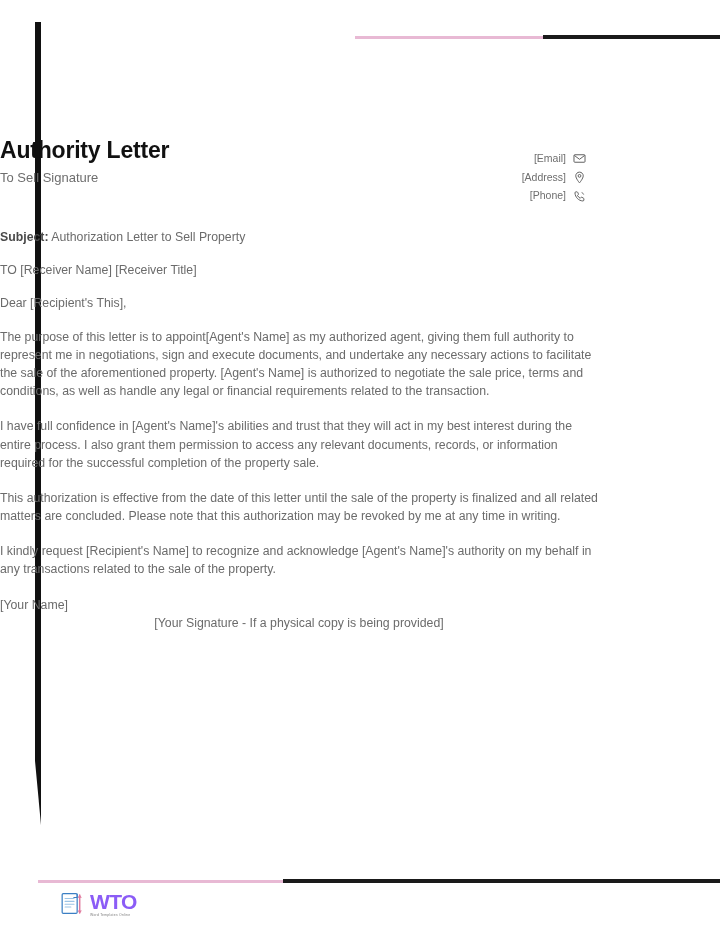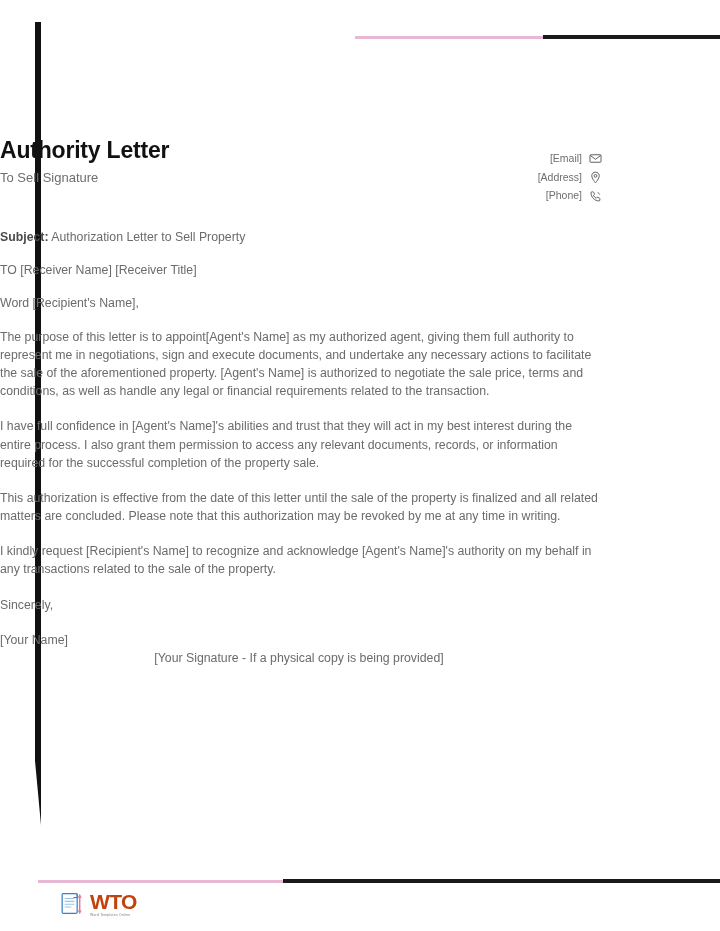--- a/index.html
+++ b/index.html
@@ -76,21 +76,21 @@
     font-size: 13px;
     color: #6e6e6e;
     margin: 8px 0 0 0;
     line-height: 1.1;
   }
 
   
   .contact-block {
     position: absolute;
     top: 152px;
-    left: 430px;
+    left: 414px;
     width: 172px;
     text-align: right;
   }
   .contact-row {
     display: flex;
     align-items: center;
     justify-content: flex-end;
     gap: 7px;
     margin-bottom: 5px;
   }
@@ -169,21 +169,21 @@
   .logo-mark svg { display: block; }
   .logo-text-wrap {
     display: flex;
     flex-direction: column;
     justify-content: center;
     line-height: 1;
   }
   .logo-word {
     font-size: 21px;
     font-weight: bold;
-    color: #c2410c;
+    color: #8b5cf6;
     letter-spacing: -0.6px;
     line-height: 1;
   }
   .logo-tag {
     font-size: 3.4px;
     color: #7a7a7a;
     letter-spacing: 0.25px;
     margin-top: 1.5px;
     transform: scale(1, 1.05);
     transform-origin: left top;
@@ -239,28 +239,27 @@
     </div>
 
   </div>
 
   <div class="letter">
 
     <p class="tight"><span class="subject-label">Subject:</span><span> Authorization Letter to Sell Property</span></p>
 
     <p class="tight">TO [Receiver Name] [Receiver Title]</p>
 
-    <p class="tight">Word [Recipient's Name],</p>
+    <p class="tight">Dear [Recipient's This],</p>
 
     <p>The purpose of this letter is to appoint[Agent's Name] as my authorized agent, giving them full authority to represent me in negotiations, sign and execute documents, and undertake any necessary actions to facilitate the sale of the aforementioned property. [Agent's Name] is authorized to negotiate the sale price, terms and conditions, as well as handle any legal or financial requirements related to the transaction.</p>
     <p>I have full confidence in [Agent's Name]'s abilities and trust that they will act in my best interest during the entire process. I also grant them permission to access any relevant documents, records, or information required for the successful completion of the property sale.</p>
     <p>This authorization is effective from the date of this letter until the sale of the property is finalized and all related matters are concluded. Please note that this authorization may be revoked by me at any time in writing.</p>
     <p>I kindly request [Recipient's Name] to recognize and acknowledge [Agent's Name]'s authority on my behalf in any transactions related to the sale of the property.</p>
 
-    <p class="sign-off">Sincerely,</p>
     <p class="sign-name">[Your Name]</p>
     <p class="sign-sig">[Your Signature - If a physical copy is being provided]</p>
 
   </div>
 
   <div class="footer-rule">
     <div class="seg-pink"></div>
     <div class="seg-black"></div>
   </div>
 

